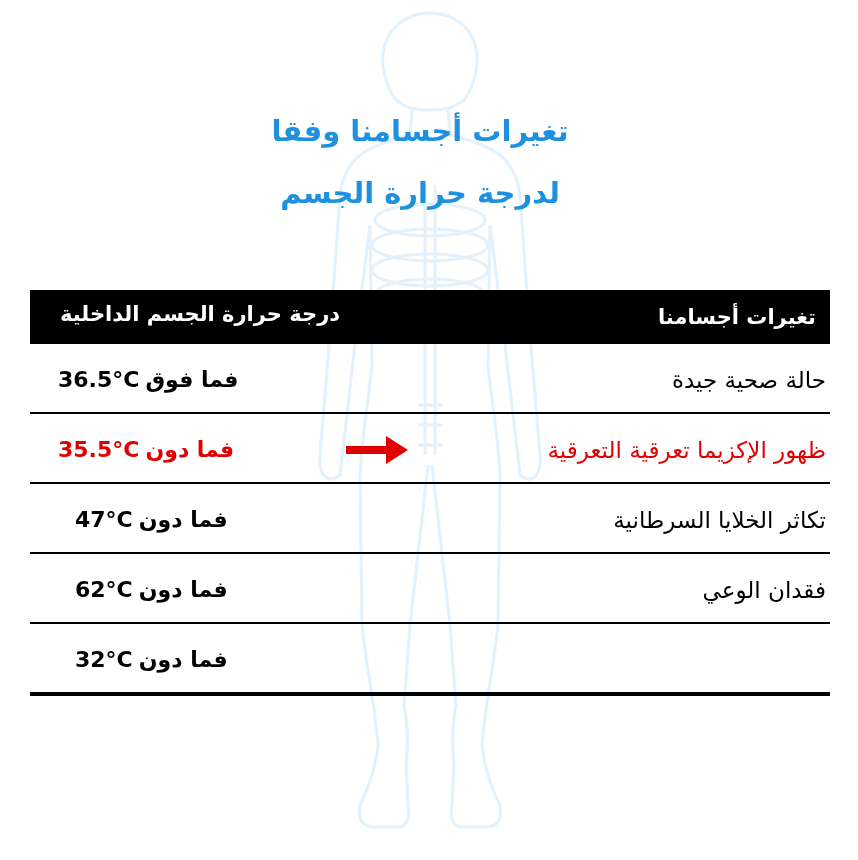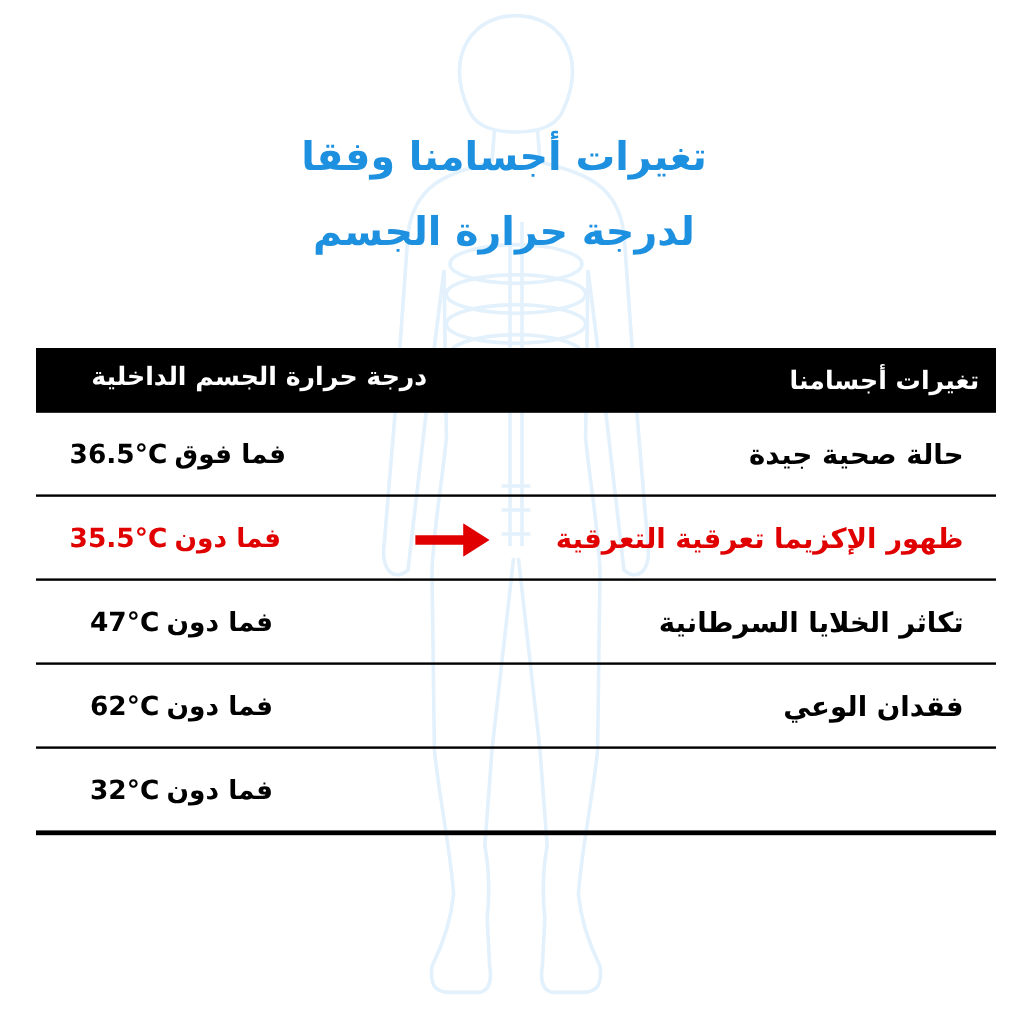--- a/index.html
+++ b/index.html
@@ -24,21 +24,21 @@
     }
     .title {
       position: absolute;
       left: 0;
       top: 100px;
       width: 840px;
       text-align: center;
       direction: rtl;
       color: #1e90e0;
       font-weight: bold;
-      font-size: 33px;
+      font-size: 29px;
       line-height: 62px;
       z-index: 2;
     }
     .title-line {
       display: block;
     }
     .table {
       position: absolute;
       left: 30px;
       top: 290px;
@@ -56,46 +56,45 @@
     .thead .col-right {
       position: absolute;
       right: 14px;
       top: 0;
       line-height: 54px;
       direction: rtl;
       margin-left: 16px;
     }
     .thead .col-left {
       position: absolute;
-      left: 46px;
+      left: 30px;
       top: 0;
       line-height: 48px;
       direction: rtl;
       text-align: right;
     }
     .row {
       position: relative;
       height: 68px;
       border-bottom: 2px solid #000000;
       font-size: 23px;
       color: #000000;
     }
     .row.last {
       border-bottom: 4px solid #000000;
     }
     .row.highlight {
       color: #e00000;
     }
     .row .effect {
       position: absolute;
-      right: 27px;
+      right: 4px;
       top: 0;
       line-height: 72px;
       direction: rtl;
-      font-weight: bold;
     }
     .row .temp {
       position: absolute;
       top: 0;
       line-height: 70px;
       font-weight: bold;
       direction: ltr;
       white-space: nowrap;
     }
     .row .temp .num { font-size: 22px; }

